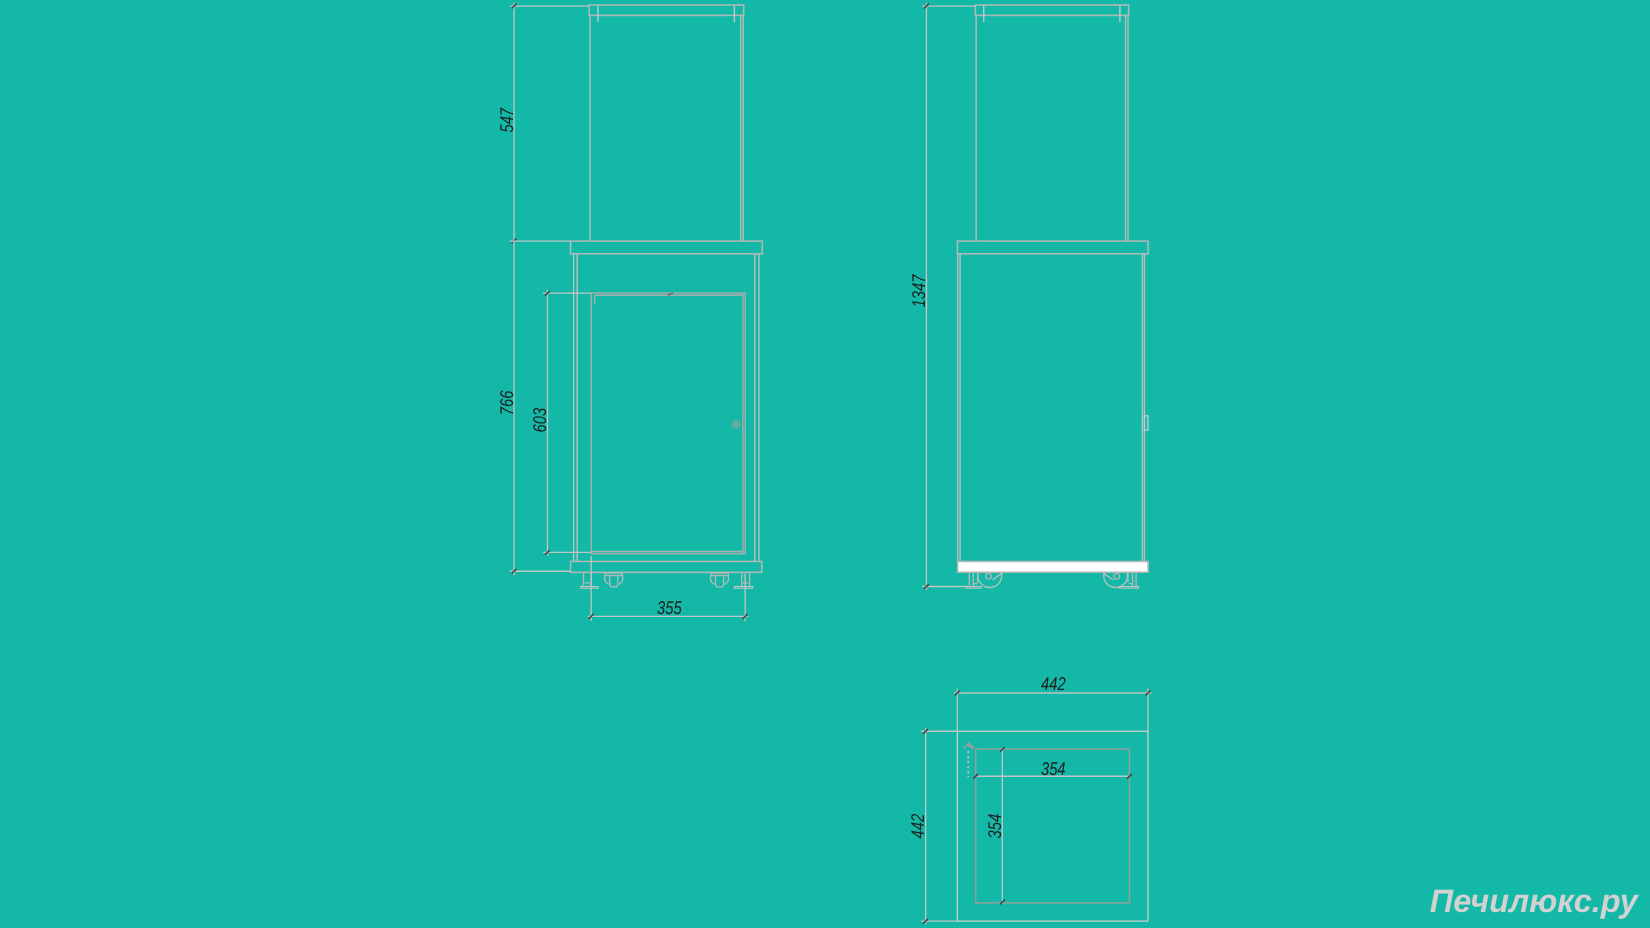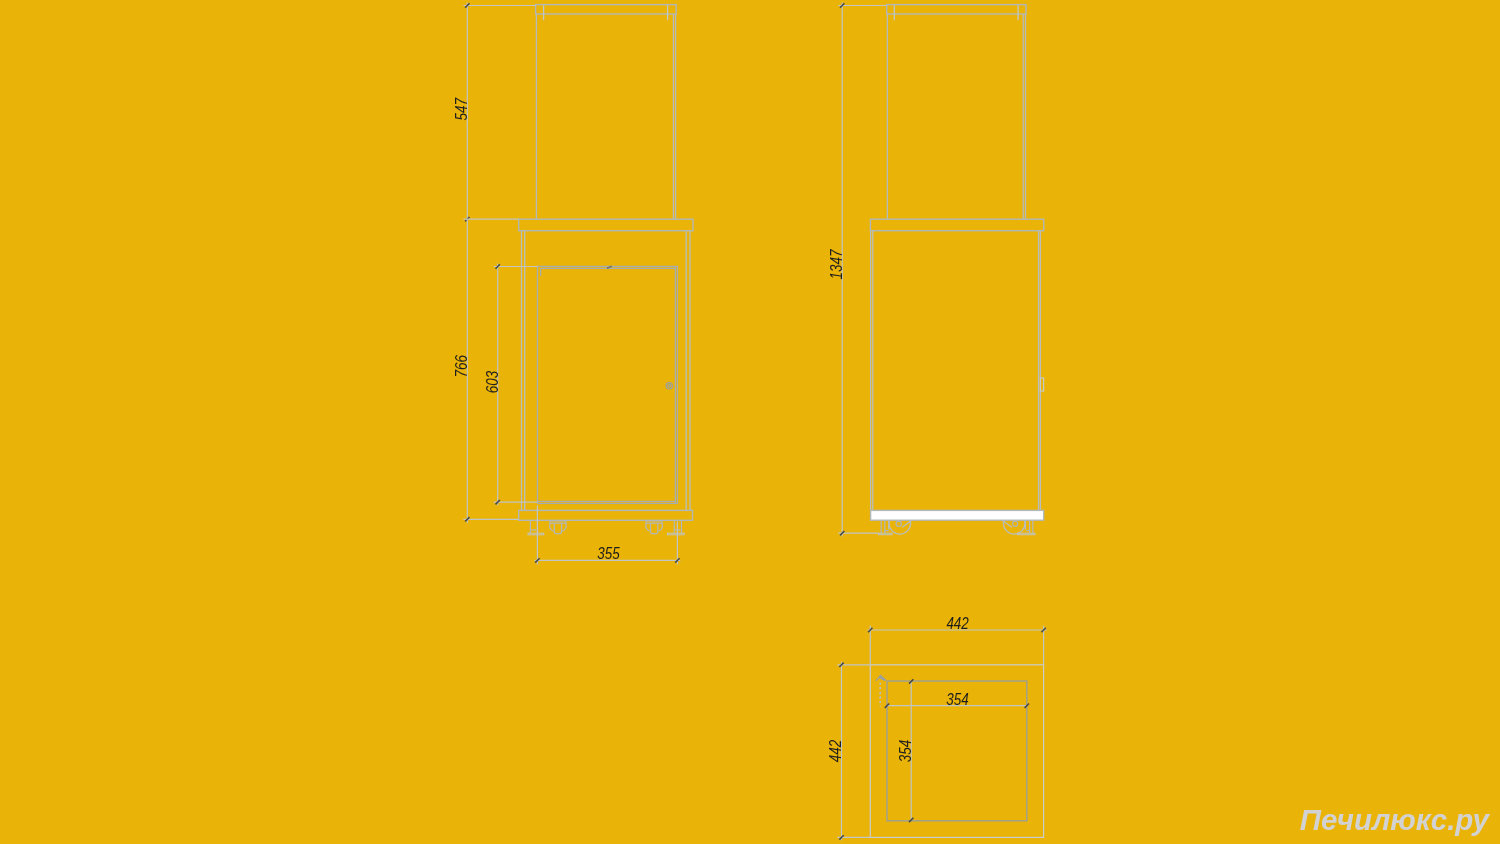--- a/index.html
+++ b/index.html
@@ -1,17 +1,17 @@
 <!DOCTYPE html>
 <html><head>
 <meta charset="utf-8">
 <title>Patio heater drawing</title>
 <style>
   html,body{margin:0;padding:0;background:#ffffff;}
-  #page{width:1500px;height:844px;position:relative;overflow:hidden;background:#eab308;}
+  #page{width:1500px;height:844px;position:relative;overflow:hidden;background:#14b8a6;}
   svg{display:block;}
   text{font-family:"Liberation Sans", sans-serif;}
 </style>
 </head>
 <body>
 <div id="page">
 <svg width="1500" height="844" viewBox="0 0 1500 844" xmlns="http://www.w3.org/2000/svg">
 <defs>
 <g id="tick">
   <line x1="-2.2" y1="2.2" x2="2.2" y2="-2.2" stroke="#454848" stroke-width="1.5"></line>

